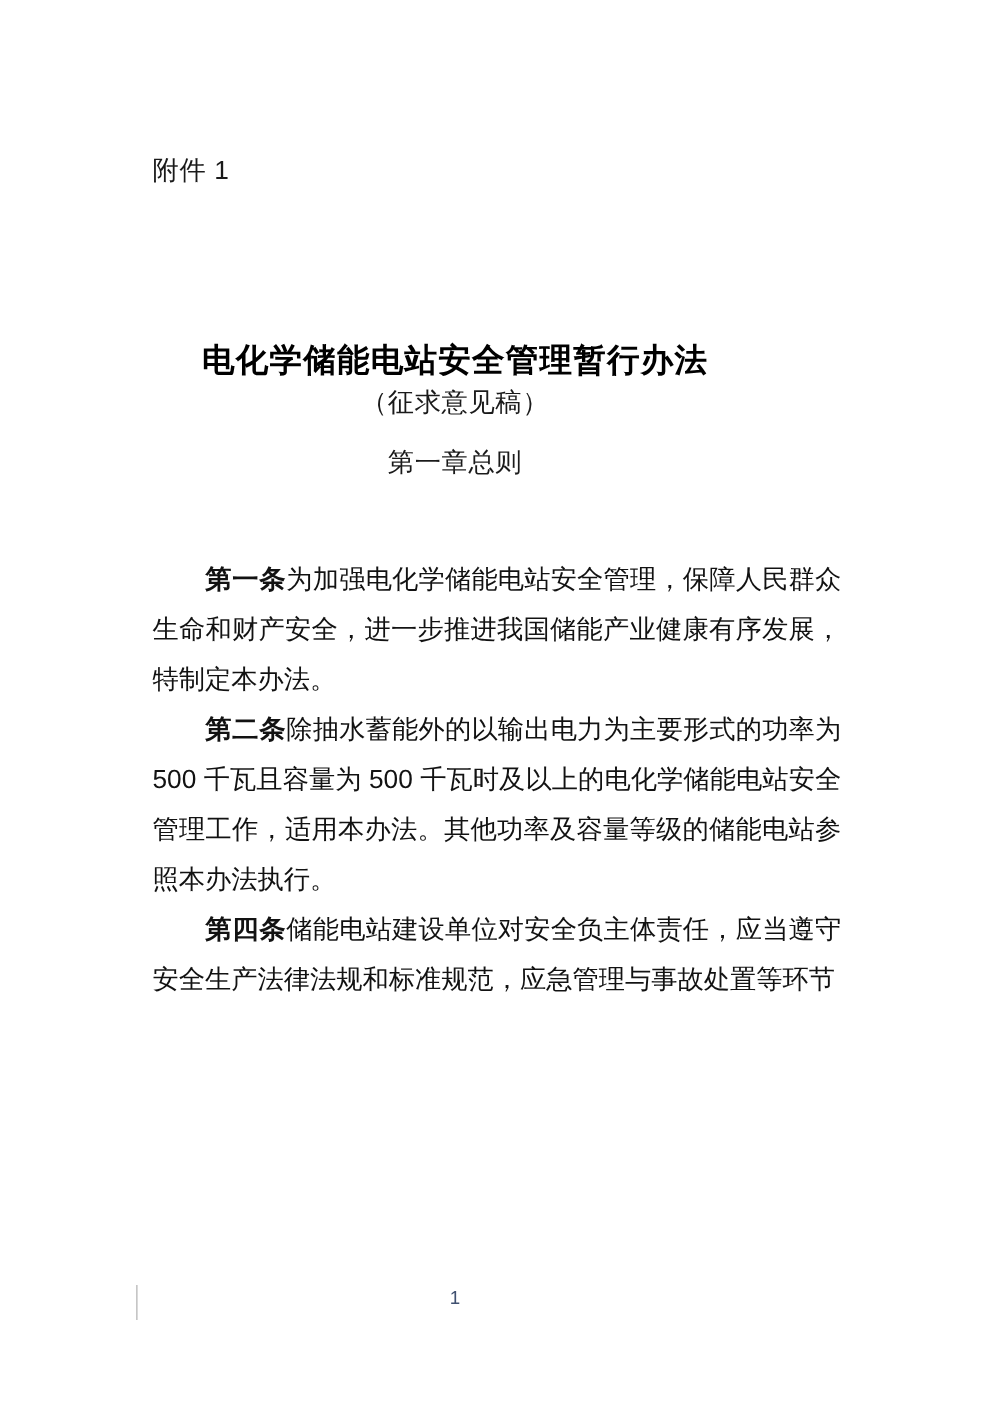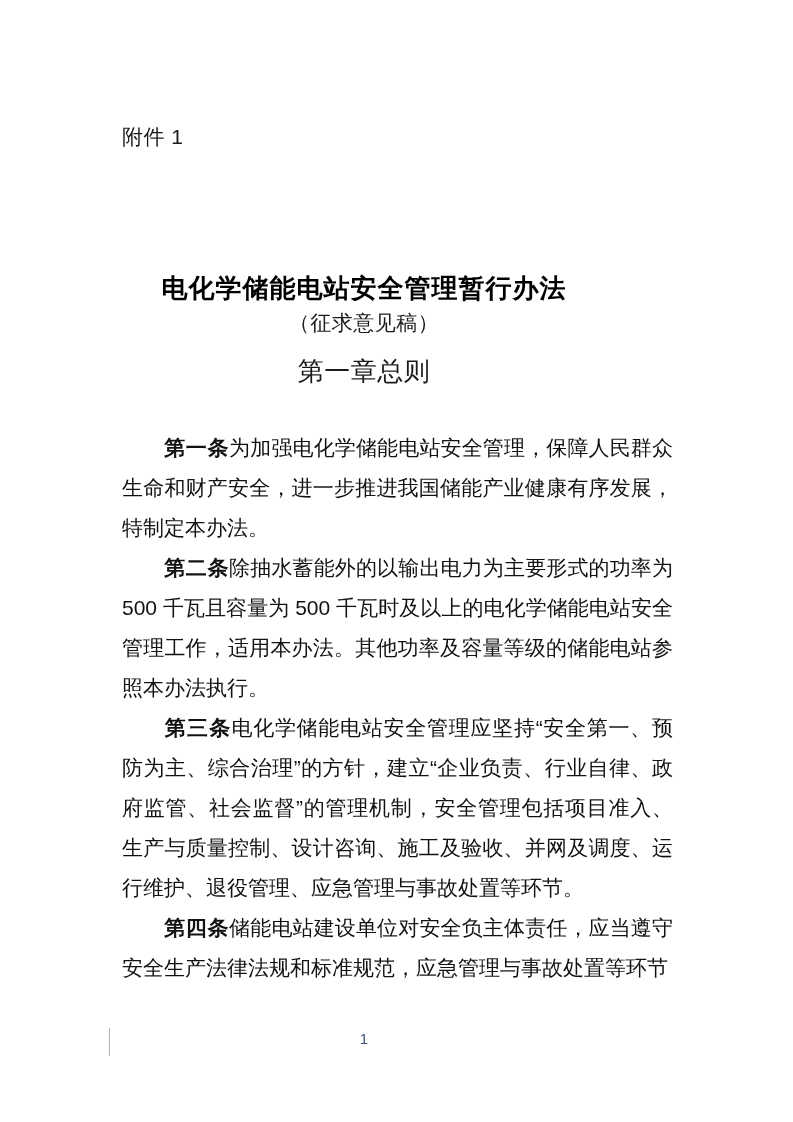--- a/index.html
+++ b/index.html
@@ -49,31 +49,31 @@
     color: #000000;
   }
   .doc-subtitle {
     font-size: 21px;
     line-height: 30px;
     letter-spacing: 0.5px;
     color: #1a1a1a;
   }
   .chapter-heading {
     margin-top: 18px;
-    font-size: 26px;
+    font-size: 21px;
     line-height: 30px;
     letter-spacing: 0.5px;
     color: #1a1a1a;
   }
 
   
   .body-block {
     position: absolute;
     left: 122px;
-    top: 428px;
+    top: 444px;
     width: 551px;
   }
   .article {
     font-size: 21px;
     line-height: 40px;
     text-align: justify;
     text-justify: inter-ideograph;
     text-align-last: left;
     color: #121212;
     margin: 0;
@@ -124,23 +124,20 @@
   <div class="body-block">
 
     <p class="article">
       <span class="article-indent"></span><span class="article-num">第一条</span><span>为加强电化学储能电站安全管理，保障人民群众生命和财产安全，进一步推进我国储能产业健康有序发展，特制定本办法。</span>
     </p>
 
     <p class="article">
       <span class="article-indent"></span><span class="article-num">第二条</span><span>除抽水蓄能外的以输出电力为主要形式的功率为 500 千瓦且容量为 500 千瓦时及以上的电化学储能电站安全管理工作，适用本办法。其他功率及容量等级的储能电站参照本办法执行。</span>
     </p>
 
-    <p class="article">
-      <span class="article-indent"></span><span class="article-num">第三条</span><span>电化学储能电站安全管理应坚持“安全第一、预防为主、综合治理”的方针，建立“企业负责、行业自律、政府监管、社会监督”的管理机制，安全管理包括项目准入、生产与质量控制、设计咨询、施工及验收、并网及调度、运行维护、退役管理、应急管理与事故处置等环节。</span>
-    </p>
 
     <p class="article">
       <span class="article-indent"></span><span class="article-num">第四条</span><span>储能电站建设单位对安全负主体责任，应当遵守安全生产法律法规和标准规范，应急管理与事故处置等环节</span>
     </p>
 
   </div>
 
   <div class="margin-mark" style="background: rgb(180, 180, 180);"></div>
 
   <div class="page-number" style="color: rgb(63, 80, 112);">1</div>

